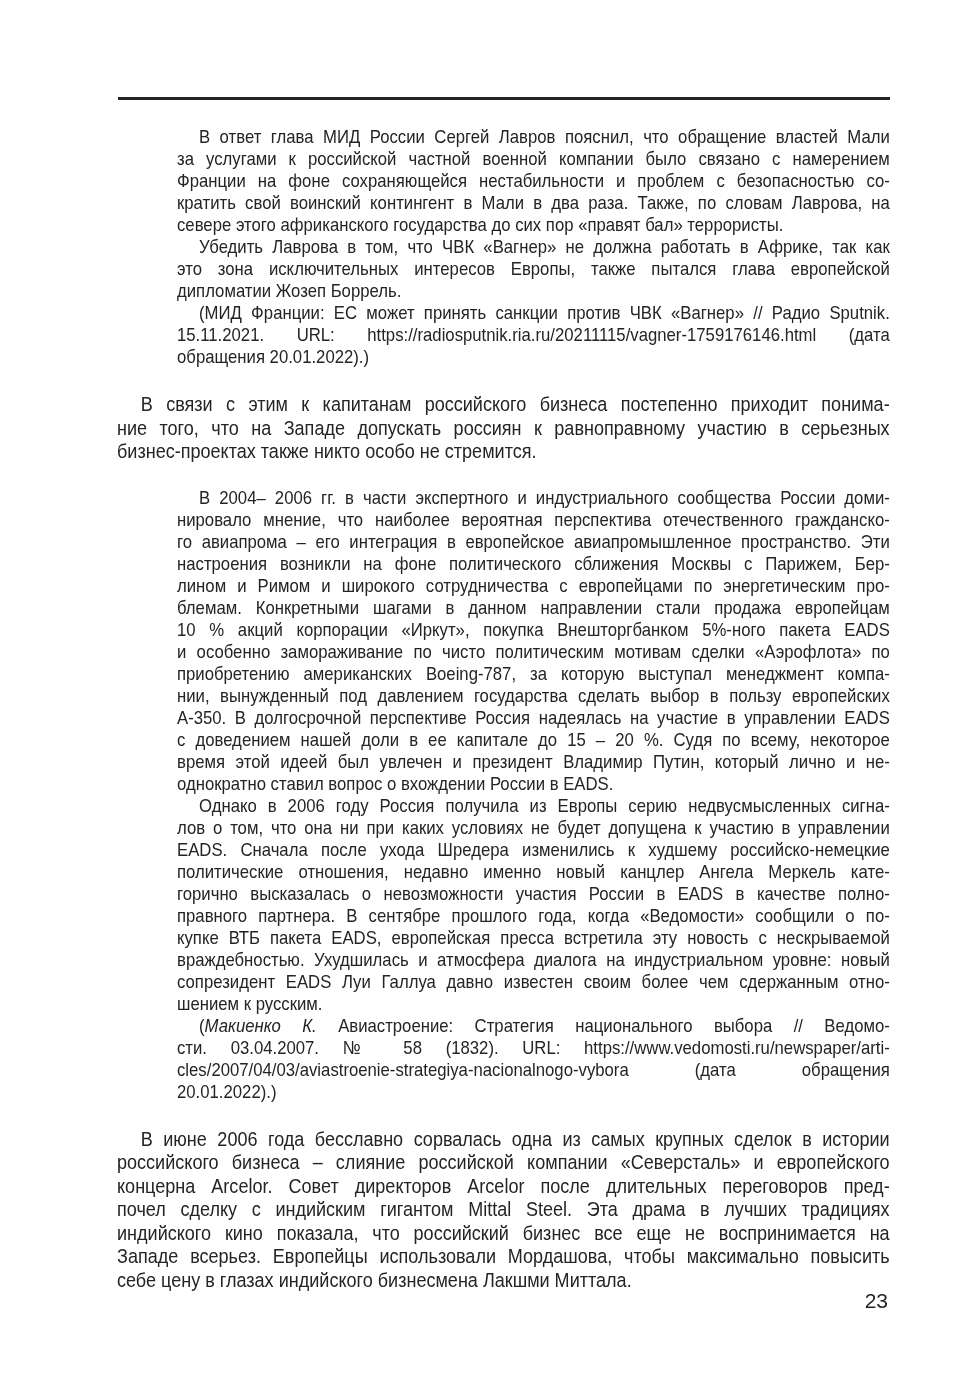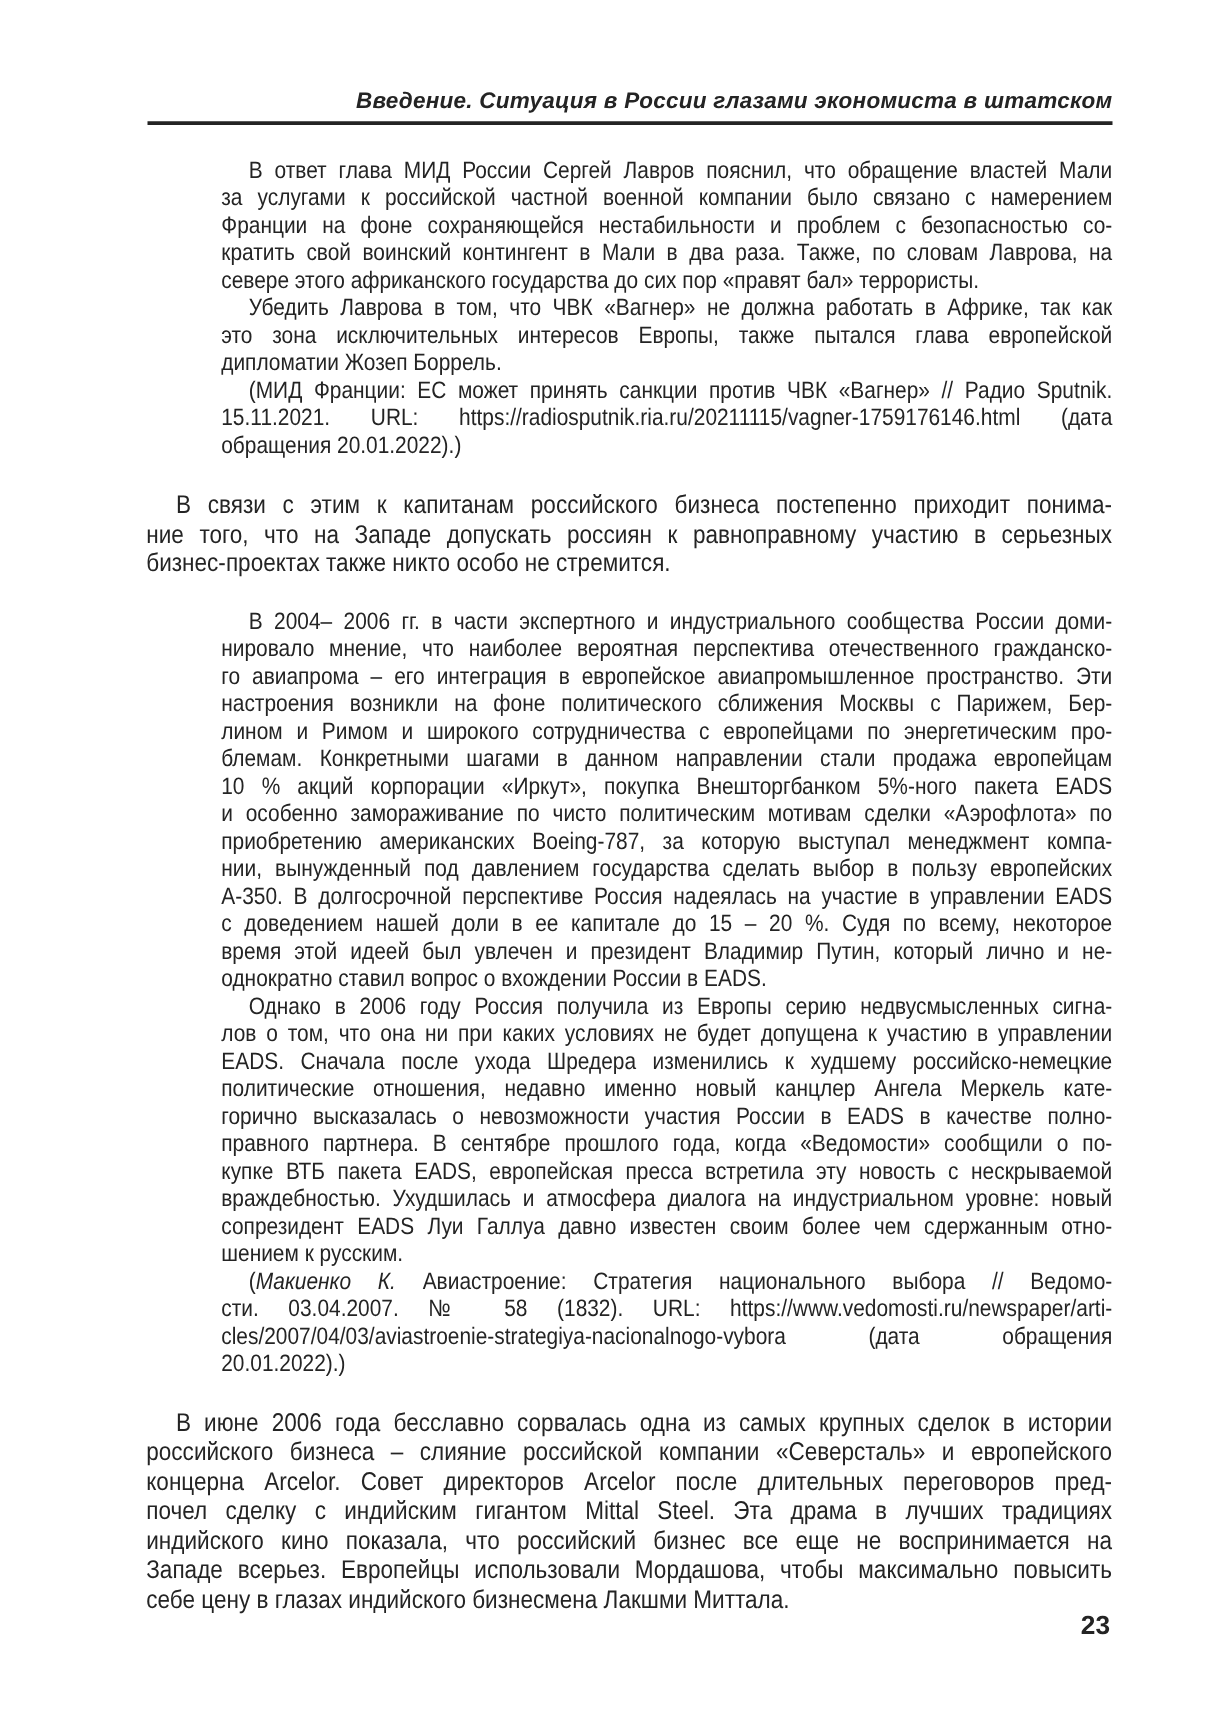--- a/index.html
+++ b/index.html
@@ -60,28 +60,27 @@
   }
   .line.last { text-align-last: left; }
   .block.quote .line.first { text-indent: 25px; }
   .block.main  .line.first { text-indent: 27px; }
   .line i { font-style: italic; }
 
   .page-number {
     position: absolute;
     top: 1289px; right: 86px;
     font-size: 21px;
-    font-weight: bold;
+    font-weight: normal;
   }
 </style>
 </head>
 <body>
 
 <div class="page">
-  <div class="running-head">Введение.  Ситуация в России глазами экономиста в штатском</div>
   <div class="head-rule"></div>
 
   <main class="content">
       <section class="block quote">
         <div class="para">
           <div class="line first">В ответ глава МИД России Сергей Лавров пояснил, что обращение властей Мали</div>
           <div class="line">за услугами к российской частной военной компании было связано с намерением</div>
           <div class="line">Франции на фоне сохраняющейся нестабильности и проблем с безопасностью со-</div>
           <div class="line">кратить свой воинский контингент в Мали в два раза. Также, по словам Лаврова, на</div>
           <div class="line last">севере этого африканского государства до сих пор «правят бал» террористы.</div>

